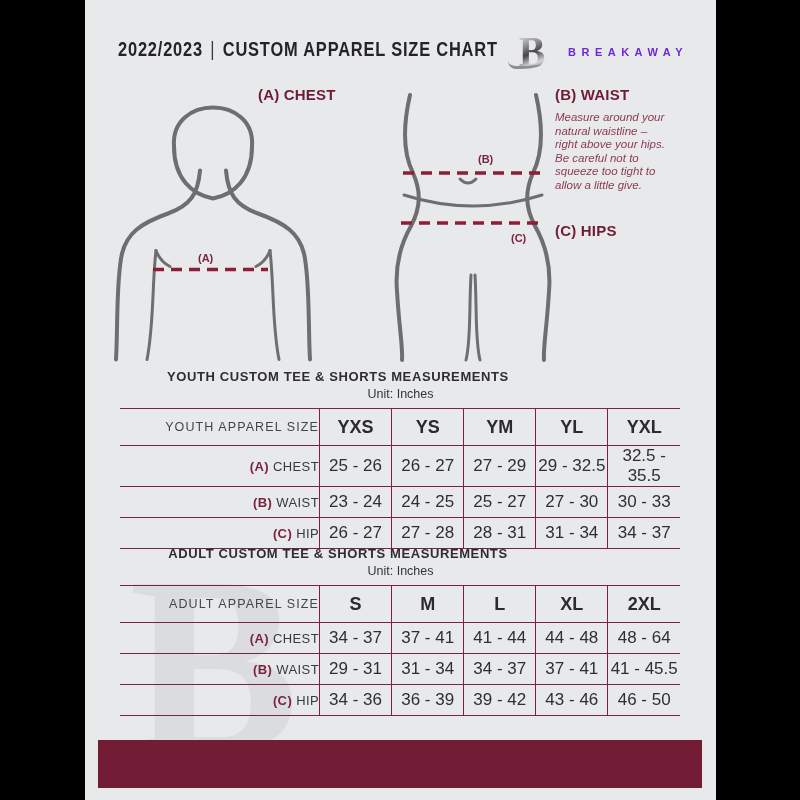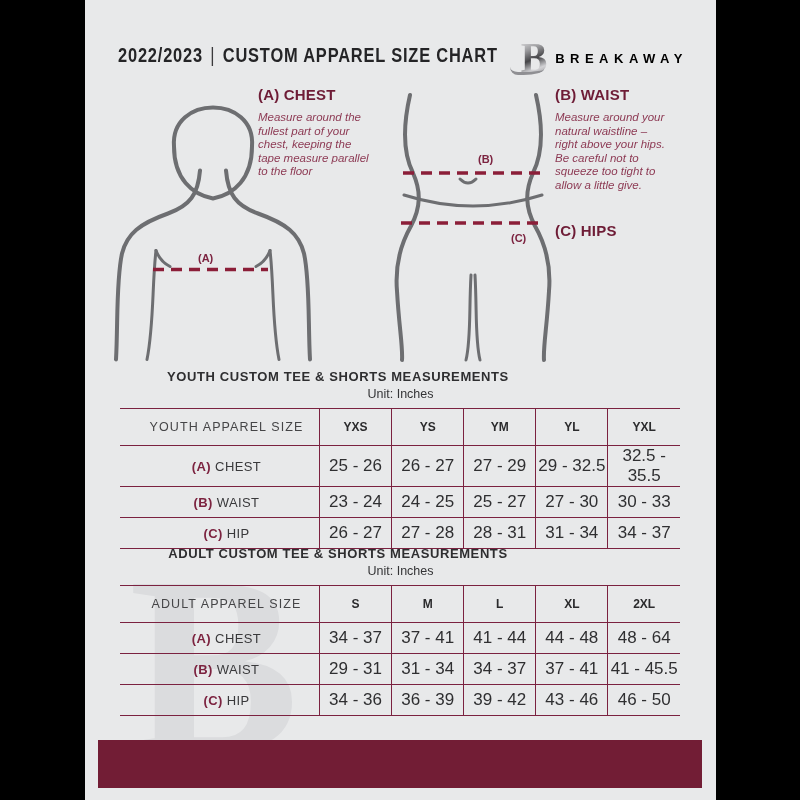--- a/index.html
+++ b/index.html
@@ -8,21 +8,21 @@
     background:#000;
     font-family:"Liberation Sans", sans-serif;
   }
   .stage { position:relative; width:800px; height:800px; }
   .page {
     position:absolute; left:85px; top:0; width:631px; height:800px;
     background:#e8e9ea;
   }
 
   
-  .doc-header { position:absolute; top:36px; left:33px; right:28px; height:44px; }
+  .doc-header { position:absolute; top:30px; left:33px; right:28px; height:44px; }
   .doc-title {
     position:absolute; left:0; top:8px;
     font-weight:bold; font-size:20px; letter-spacing:1px; color:#242426;
     transform:scaleX(0.82); transform-origin:left center; white-space:nowrap;
   }
   .doc-title .sep { padding:0 9px; font-weight:normal; color:#3a3a3c; }
   .brand { position:absolute; right:0; top:0; display:flex; align-items:center; height:44px; }
   .logo {
     position:relative; width:40px; height:44px; text-align:center;
   }
@@ -31,22 +31,22 @@
     font-size:42px; font-weight:bold; line-height:44px; display:inline-block;
     background:linear-gradient(160deg,#ececee 5%,#98989b 32%,#454548 52%,#d2d2d5 72%,#707074 100%);
     -webkit-background-clip:text; background-clip:text; color:transparent;
     transform:scaleX(0.95);
   }
   .logo-swoosh {
     position:absolute; left:-4px; bottom:5px; width:34px; height:7px;
     border-bottom:3px solid #8f8f93; border-radius:0 0 60% 8px;
   }
   .brand-name {
-    margin-left:1px; font-size:13px; font-weight:bold;
-    letter-spacing:5.5px; color:#000000; white-space:nowrap;
+    margin-left:16px; font-size:11px; font-weight:bold;
+    letter-spacing:5.5px; color:#6d28d9; white-space:nowrap;
   }
 
   
   svg.fig { position:absolute; overflow:visible; }
   .fig-left { left:33px; top:84px; width:192px; height:276px; }
   .fig-mid  { left:303px; top:95px; width:170px; height:265px; }
   .fig path, .fig line { fill:none; }
   .body-line { stroke:#6d6e71; stroke-width:4; stroke-linecap:round; }
   .thin-line { stroke:#6d6e71; stroke-width:3; stroke-linecap:round; }
   .dash-line { stroke:#8b1e38; stroke-width:3.4; stroke-dasharray:11 7; }
@@ -88,22 +88,22 @@
     position:absolute; left:35px; width:560px;
     border-collapse:collapse; table-layout:fixed;
     border-bottom:1.7px solid #7b2240; z-index:1;
   }
   #youth-table { top:408px; }
   #adult-table { top:585px; }
   .size-table th, .size-table td {
     border-top:1.7px solid #7b2240; padding:0; text-align:center;
   }
   .size-table tr > *:not(:first-child) { border-left:1.7px solid #7b2240; }
-  .size-table .label-col { width:185px; text-align:center; padding-left:14px; }
-  .size-table thead th { height:36px; font-size:12px; font-weight:bold; color:#2b2b2d; }
+  .size-table .label-col { width:185px; text-align:right; padding-left:14px; }
+  .size-table thead th { height:36px; font-size:18px; font-weight:bold; color:#2b2b2d; }
   .size-table thead th.label-col {
     font-weight:normal; font-size:12.5px; letter-spacing:1.1px; color:#454547;
   }
   .size-table tbody td { height:30px; font-size:17px; color:#2f2f31; }
   .size-table tbody td.label-col { font-size:13px; color:#39393b; letter-spacing:0.4px; }
   .size-table .prefix { font-weight:bold; color:#7c2340; margin-right:4px; }
 
   
   .watermark {
     position:absolute; left:44px; top:538px; z-index:0;
@@ -156,25 +156,20 @@
       <path class="thin-line" d="M 83,180 C 81,215 83,245 78,265"></path>
       <path class="thin-line" d="M 87,180 C 89,215 87,245 92,265"></path>
       <line class="dash-line" x1="15" y1="78" x2="155" y2="78"></line>
       <line class="dash-line" x1="13" y1="128" x2="157" y2="128"></line>
       <text x="90" y="68">(B)</text>
       <text x="123" y="147">(C)</text>
     </svg>
 
     <div class="instr" id="instr-a">
       <h3>(A) CHEST</h3>
-      <p>Measure around the
-fullest part of your
-chest, keeping the
-tape measure parallel
-to the floor</p>
     </div>
     <div class="instr" id="instr-b">
       <h3>(B) WAIST</h3>
       <p>Measure around your
 natural waistline –
 right above your hips.
 Be careful not to
 squeeze too tight to
 allow a little give.</p>
     </div>

